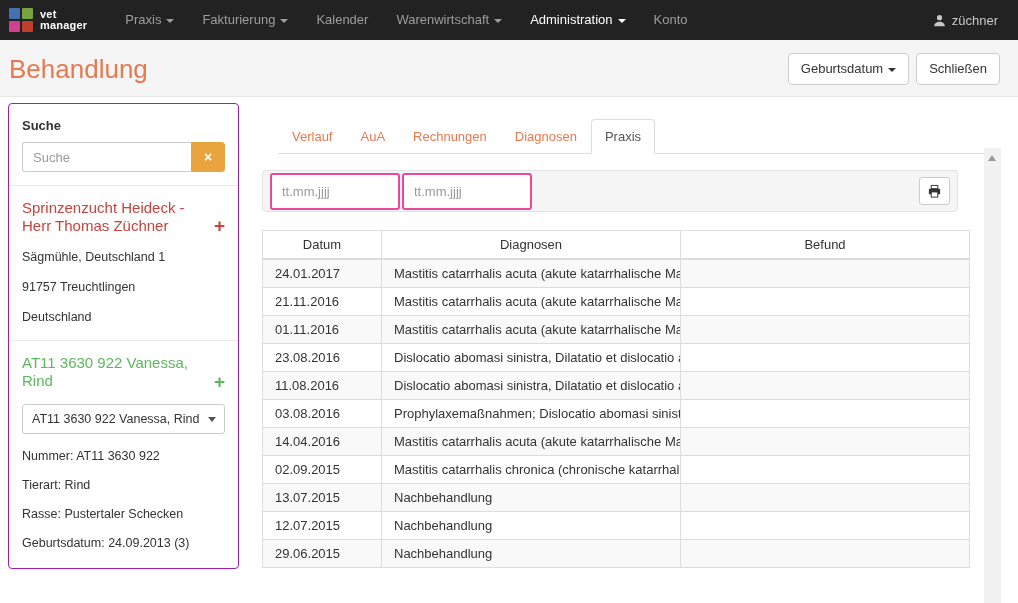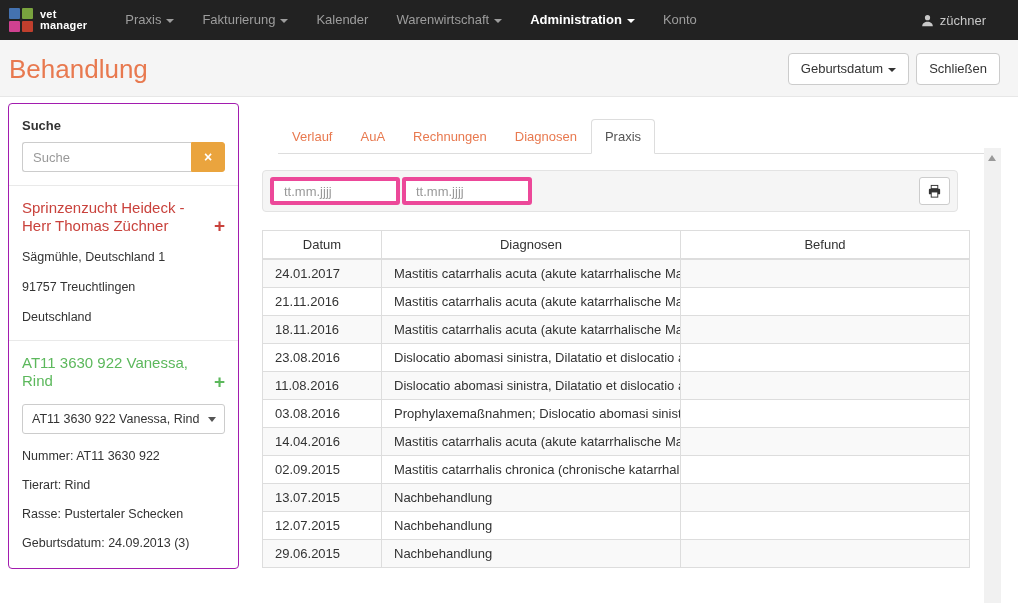--- a/index.html
+++ b/index.html
@@ -12,23 +12,23 @@
     background:#fff;color:#333;font-family:"Liberation Sans",sans-serif;font-size:13px;
   }
   
   .navbar{position:absolute;top:0;left:0;width:1018px;height:40px;background:var(--navbar-bg);display:flex;align-items:center;}
   .brand{display:flex;align-items:center;gap:7px;padding:0 10px 0 9px;cursor:pointer;}
   .logo{display:grid;grid-template-columns:11px 11px;grid-template-rows:11px 11px;gap:2px;}
   .logo-sq{width:11px;height:11px;border-radius:1px;}
   .brand-text{color:#fff;font-size:11px;font-weight:bold;line-height:11px;letter-spacing:.2px;}
   .nav-items{display:flex;height:100%;margin-left:14px;}
   .nav-item{color:#9d9d9d;font-size:13px;line-height:40px;padding:0 14px;cursor:pointer;white-space:nowrap;}
-  .nav-item.active{color:#fff;font-weight:bold;}
+  .nav-item.active{color:#fff;font-weight:normal;}
   .caret{display:inline-block;width:0;height:0;border-left:4px solid transparent;border-right:4px solid transparent;border-top:4px solid currentColor;margin-left:5px;vertical-align:middle;}
-  .nav-user{margin-left:auto;display:flex;align-items:center;gap:6px;color:#c8c8c8;font-size:13px;padding-right:32px;cursor:pointer;}
+  .nav-user{margin-left:auto;display:flex;align-items:center;gap:6px;color:#c8c8c8;font-size:13px;padding-right:20px;cursor:pointer;}
   
   .page-header{position:absolute;top:40px;left:0;width:1018px;height:57px;background:#f5f5f5;border-bottom:1px solid #e7e7e7;}
   .page-title{position:absolute;left:9px;top:15px;font-size:26px;line-height:28px;color:var(--accent);font-weight:normal;margin:0;}
   .header-buttons{position:absolute;right:18px;top:13px;display:flex;gap:7px;}
   .btn{background:#fff;border:1px solid #ccc;border-radius:4px;color:#333;font-size:13px;line-height:18px;padding:6px 12px;font-family:inherit;cursor:pointer;white-space:nowrap;}
   
   .sidebar{position:absolute;left:8px;top:103px;width:231px;background:#fff;border:1px solid #a21caf;border-radius:4px;padding:12px 13px 14px;}
   .sidebar-label{font-size:13px;font-weight:bold;margin:2px 0 9px;}
   .input-group{display:flex;height:30px;}
   .search-input{flex:1;min-width:0;border:1px solid #ccc;border-right:none;border-radius:3px 0 0 3px;padding:0 10px;font-size:13px;color:#333;font-family:inherit;outline:none;}
@@ -45,21 +45,21 @@
   .patient-select{width:100%;height:30px;border:1px solid #ccc;border-radius:3px;background:#fff;font-size:12.5px;color:#333;padding:0 24px 0 9px;appearance:none;-webkit-appearance:none;-moz-appearance:none;font-family:inherit;cursor:pointer;}
   .select-caret{position:absolute;right:9px;top:13px;width:0;height:0;border-left:4px solid transparent;border-right:4px solid transparent;border-top:5px solid #555;pointer-events:none;}
   .detail-line{font-size:12.5px;margin:15px 0;}
   .detail-line:last-child{margin-bottom:4px;}
   
   .main{position:absolute;left:262px;top:103px;width:738px;}
   .tabs{display:flex;border-bottom:1px solid #ddd;list-style:none;margin:16px;padding:0;}
   .tab{font-size:13px;line-height:15px;padding:9px 13px;color:var(--accent);cursor:pointer;border:1px solid transparent;border-radius:4px 4px 0 0;margin-bottom:-1px;white-space:nowrap;}
   .tab.active{background:#fff;color:#555;border-color:#ddd #ddd transparent #ddd;cursor:default;}
   .well{width:696px;height:42px;margin-top:16px;background:#f5f5f5;border:1px solid #e3e3e3;border-radius:4px;padding:6px 7px;display:flex;align-items:center;position:relative;}
-  .date-input{width:130px;height:28px;border:4px solid #ec4899;border-radius:3px;padding:0 10px;font-size:13px;color:#333;font-family:inherit;margin-right:2px;background:#fff;outline:none;}
+  .date-input{width:130px;height:37px;border:2px solid #ec4899;border-radius:3px;padding:0 10px;font-size:13px;color:#333;font-family:inherit;margin-right:2px;background:#fff;outline:none;}
   .date-input::placeholder{color:#999;}
   .print-btn{position:absolute;right:7px;top:6px;width:31px;height:28px;background:#fff;border:1px solid #ccc;border-radius:3px;display:flex;align-items:center;justify-content:center;cursor:pointer;padding:0;}
   
   .treatment-table{border-collapse:collapse;width:708px;margin-top:18px;font-size:13px;table-layout:fixed;background:#fff;}
   .treatment-table th{border:1px solid #ddd;border-bottom-width:2px;padding:6px 12px;text-align:center;font-weight:normal;color:#333;}
   .treatment-table td{border:1px solid #ddd;padding:6px 12px;white-space:nowrap;overflow:hidden;color:#333;}
   .treatment-table tbody tr:nth-child(odd){background:#f9f9f9;}
   
   .scrollbar{position:absolute;left:984px;top:148px;width:17px;height:455px;background:#f1f1f1;}
   .scroll-up{position:absolute;top:7px;left:4px;width:0;height:0;border-left:4px solid transparent;border-right:4px solid transparent;border-bottom:6px solid #999;cursor:pointer;}
@@ -175,21 +175,21 @@
           <td>24.01.2017</td>
           <td>Mastitis catarrhalis acuta (akute katarrhalische Mastitis)</td>
           <td></td>
         </tr>
         <tr>
           <td>21.11.2016</td>
           <td>Mastitis catarrhalis acuta (akute katarrhalische Mastitis)</td>
           <td></td>
         </tr>
         <tr>
-          <td>18.11.2016</td>
+          <td>01.11.2016</td>
           <td>Mastitis catarrhalis acuta (akute katarrhalische Mastitis)</td>
           <td></td>
         </tr>
         <tr>
           <td>23.08.2016</td>
           <td>Dislocatio abomasi sinistra, Dilatatio et dislocatio abomasi ...</td>
           <td></td>
         </tr>
         <tr>
           <td>11.08.2016</td>

